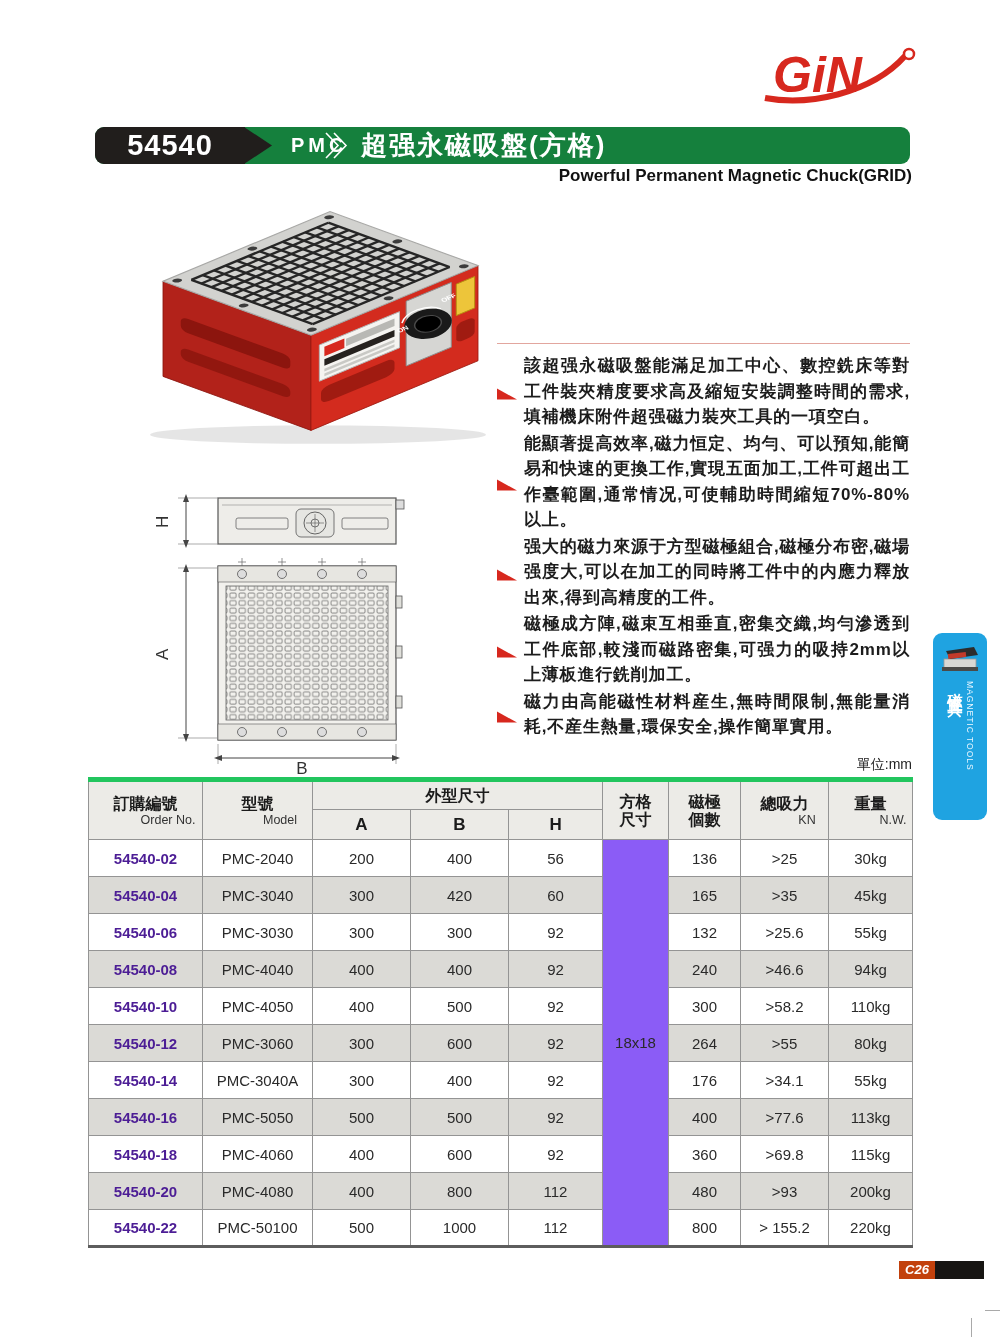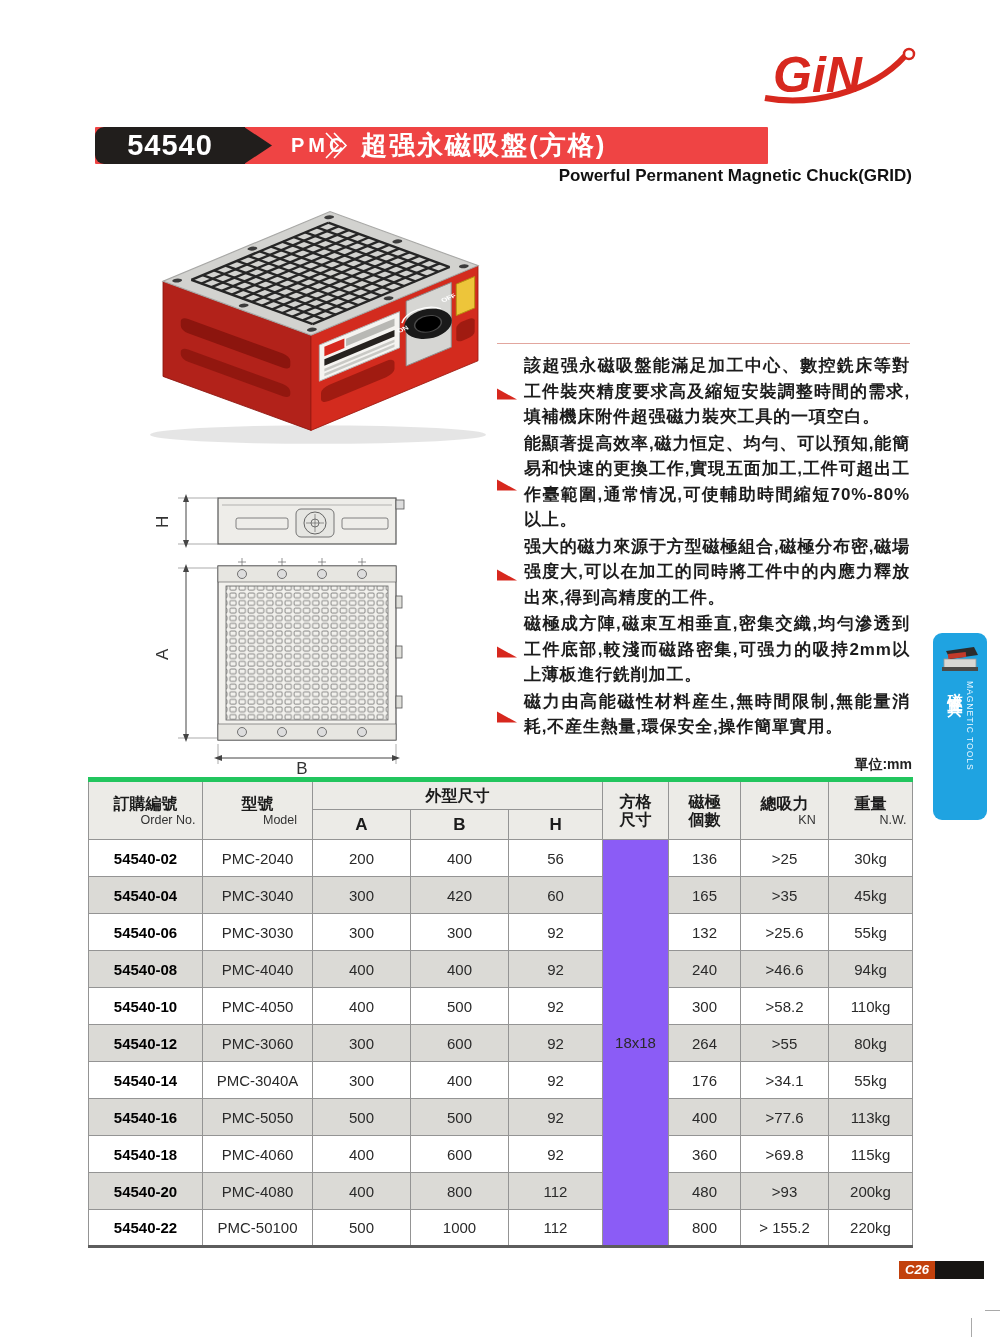--- a/index.html
+++ b/index.html
@@ -3,21 +3,21 @@
 <meta charset="utf-8">
 <style>
   html,body{margin:0;padding:0;background:#ffffff;}
   body{width:1000px;height:1338px;position:relative;font-family:"Liberation Sans",sans-serif;color:#222;overflow:hidden;}
   .abs{position:absolute;}
 
   
   #logo{left:753px;top:44px;width:168px;height:66px;}
 
   
-  #header-bar{left:95px;top:127px;width:673px;height:37px;background:#ef4444;border-radius:1px;}
+  #header-bar{left:95px;top:127px;width:815px;height:37px;background:#15803d;border-radius:9px;}
   #header-black{position:absolute;left:0;top:0;width:150px;height:37px;background:#211e1c;
     border-radius:9px 0 0 9px;}
   #header-point{position:absolute;left:149px;top:0;width:28px;height:37px;background:#211e1c;
     clip-path:polygon(0 0,0 100%,100% 50%);}
   #header-code{position:absolute;left:0;top:0;width:150px;height:37px;line-height:36px;text-align:center;
     color:#fff;font-size:29px;font-weight:bold;letter-spacing:1px;}
   #header-series{position:absolute;left:196px;top:0;height:37px;line-height:37px;color:#fff;
     font-size:20px;font-weight:bold;letter-spacing:4px;}
   #header-chev{position:absolute;left:228px;top:4px;}
   #header-title-zh{position:absolute;left:266px;top:0;height:37px;line-height:36px;color:#fff;
@@ -28,34 +28,34 @@
   #features{left:497px;top:338px;width:413px;}
   #features-title{color:#cf1a12;font-size:25px;font-weight:bold;letter-spacing:2px;}
   #features-rule{border-bottom:1px solid #e2a69e;margin-top:5px;}
   #features-list{margin-top:9px;}
   .feature-item{display:flex;align-items:center;margin:0 0 1px 0;}
   .bullet{flex:0 0 20px;width:20px;height:13px;margin:7px 7px 0 0;fill:#d7281e;}
   .feature-text{font-size:17px;font-weight:600;line-height:25.5px;letter-spacing:0.8px;
     text-align:justify;color:#1c1c1c;}
 
   
-  #units-note{left:88px;top:756px;width:824px;text-align:right;font-size:14px;color:#222;font-weight:bold;}
+  #units-note{left:88px;top:756px;width:824px;text-align:right;font-size:14px;color:#222;}
   #spec-table{left:88px;top:777px;}
   table{border-collapse:collapse;width:824px;table-layout:fixed;
     border-top:5px solid #22c55e;border-bottom:3px solid #5d5d5d;}
   th,td{border:1px solid #949494;text-align:center;padding:0;}
   thead th{background:#ecebe7;font-weight:normal;}
   thead tr{height:30px;}
   .hz{font-size:16px;font-weight:bold;color:#1b1b1b;line-height:18px;}
   .he{font-size:12.5px;color:#333;line-height:14px;padding-left:45px;}
   .habc{font-size:17px;font-weight:bold;color:#1b1b1b;}
   tbody tr{height:37px;}
   tbody tr:nth-child(even){background:#dbdad6;}
   td{font-size:15px;color:#2a2a2a;}
-  td.c-order{font-weight:bold;color:#000000;}
+  td.c-order{font-weight:bold;color:#4c1d95;}
   td.grid-cell{background:#8b5cf6;font-size:15px;}
 
   
   #side-tab{left:933px;top:633px;width:54px;height:187px;background:#1fa3e1;border-radius:9px;
     display:flex;flex-direction:column;align-items:center;}
   #tab-text-row{display:flex;flex-direction:row;margin-top:6px;}
   #tab-zh{writing-mode:vertical-rl;color:#fff;font-size:15px;font-weight:bold;letter-spacing:3px;}
   #tab-en{writing-mode:vertical-rl;color:#eaf7ff;font-size:8.5px;letter-spacing:1px;margin-left:1px;}
 
   

